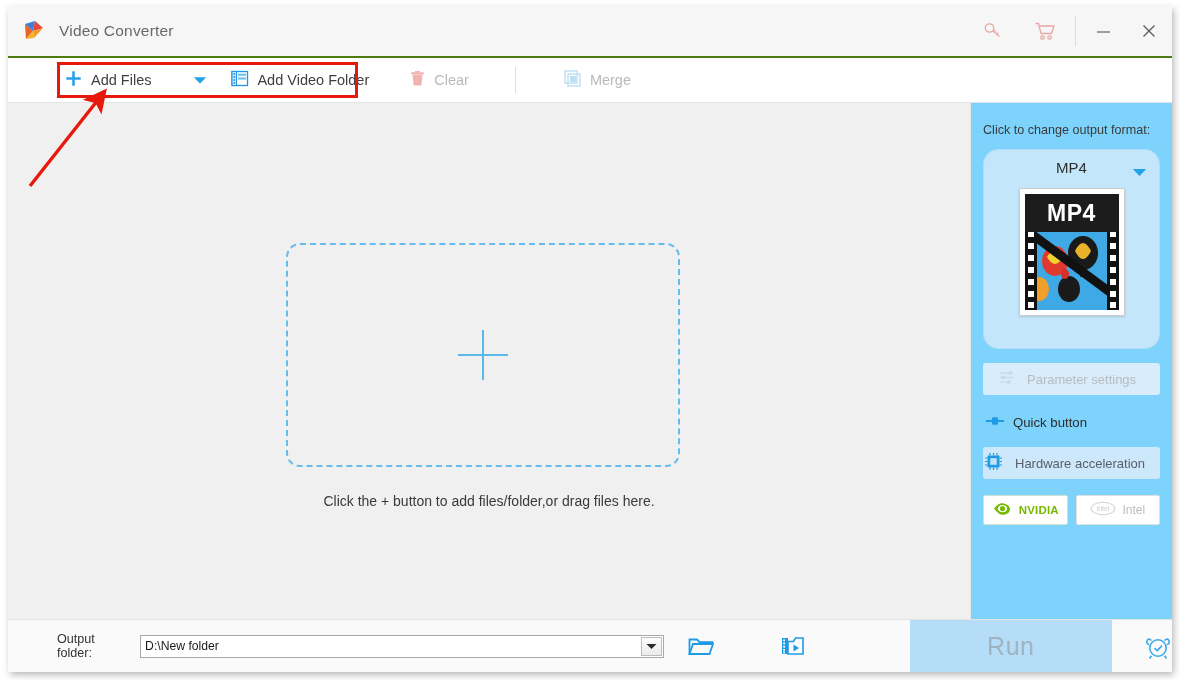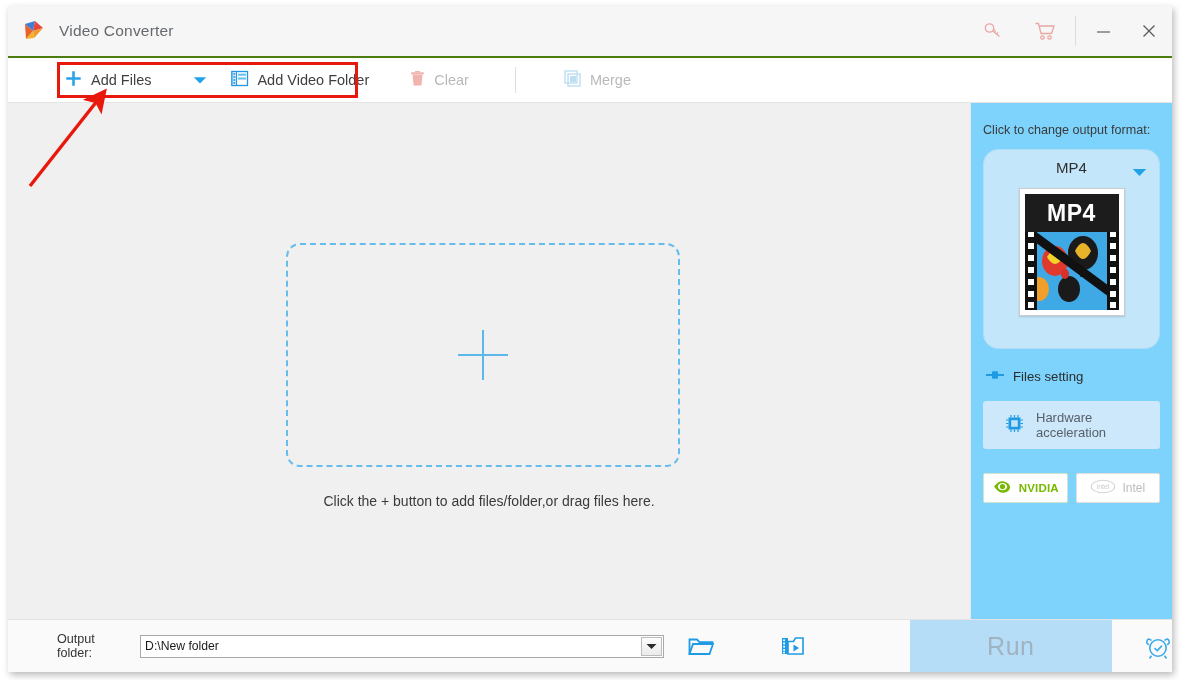--- a/index.html
+++ b/index.html
@@ -129,25 +129,25 @@
   .slider-wrap { margin-top: 12px; position: relative; height: 56px; padding: 0 10px; }
   .sl-top, .sl-bot { position: relative; height: 13px; }
   .sl-lab { position: absolute; font-size: 10.2px; color: #4a4a4a; transform: translateX(-50%); white-space: nowrap; }
   .sl-tick { position: absolute; width: 1px; height: 7px; background: #9a9a9a; }
   .sl-bar {
     height: 3px; border-radius: 2px; margin: 1px 0;
     background: linear-gradient(to right, #2fb84a 0%, #5cc23c 14%, #a9cf2f 33%, #e0d22a 52%, #f0a828 68%, #e8532a 84%, #dd1f15 100%);
   }
 
   .hw-btn {
-    margin-top: 16px; height: 48px; background: #cde8fa; border-radius: 3px;
-    display: flex; align-items: center; padding-left: 22px;
+    margin-top: 16px; height: 32px; background: #cde8fa; border-radius: 3px;
+    display: flex; align-items: center; padding-left: 1px;
   }
   .hw-btn .lbl { font-size: 13px; color: #58606a; margin-left: 12px; }
-  .gpu-row { margin-top: 24px; display: flex; gap: 8px; }
+  .gpu-row { margin-top: 16px; display: flex; gap: 8px; }
   .gpu {
     flex: 1; height: 30px; border: 1px solid #cfe3cf; border-radius: 2px;
     display: flex; align-items: center; justify-content: center; gap: 6px; background: #fff;
   }
   .gpu.off { border-color: #e0e0e0; }
   .gpu .nv-txt { font-size: 11.5px; font-weight: bold; color: #76b900; letter-spacing: .2px; }
   .gpu .intel-txt { font-size: 12px; color: #bdbdbd; }
 
   
   .bottom {
@@ -326,29 +326,40 @@
                 <rect x="85" y="52" width="6" height="6"></rect>
                   <rect x="85" y="64" width="6" height="6"></rect>
                 <rect x="85" y="75" width="6" height="6"></rect>
               </g>
             </svg>
           </div>
         </div>
       </div>
     </div>
 
+    <div class="param-btn">
+      <span>
+        <svg width="17" height="15" viewBox="0 0 17 15" stroke="#c2dced" stroke-width="1.3">
+          <path d="M1 3 H12 M1 7.5 H15 M1 12 H10"></path>
+          <rect x="10" y="1.2" width="3.4" height="3.4" fill="#c2dced" stroke="none"></rect>
+          <rect x="3" y="5.8" width="3.4" height="3.4" fill="#c2dced" stroke="none"></rect>
+          <rect x="8.4" y="10.3" width="3.4" height="3.4" fill="#c2dced" stroke="none"></rect>
+        </svg>
+      </span>
+      <span class="lbl">Parameter settings</span>
+    </div>
 
     <div class="quick-row">
       <span>
         <svg width="20" height="12" viewBox="0 0 20 12">
           <path d="M1 6 H19" stroke="#1f9ae5" stroke-width="2"></path>
           <rect x="7" y="2.2" width="6" height="7.6" rx="1" fill="#1f9ae5"></rect>
         </svg>
       </span>
-      <span class="lbl">Files setting</span>
+      <span class="lbl">Quick button</span>
     </div>
 
 
     <div class="hw-btn">
       <span>
         <svg width="19" height="19" viewBox="0 0 19 19">
           <rect x="3.5" y="3.5" width="12" height="12" fill="#1f9ae5"></rect>
           <rect x="6.2" y="6.2" width="6.6" height="6.6" fill="#bfe4f7"></rect>
           <g stroke="#1f9ae5" stroke-width="1.2">
             <path d="M6 3.5 V1 M9.5 3.5 V1 M13 3.5 V1"></path>

